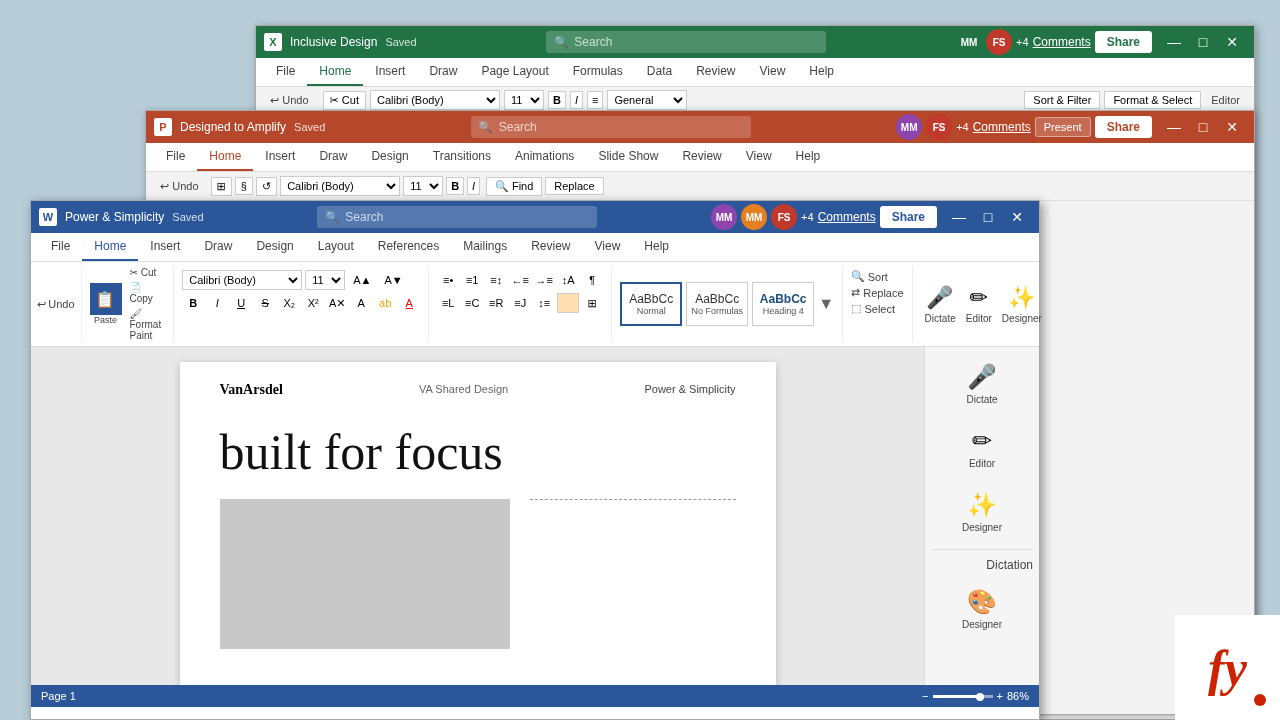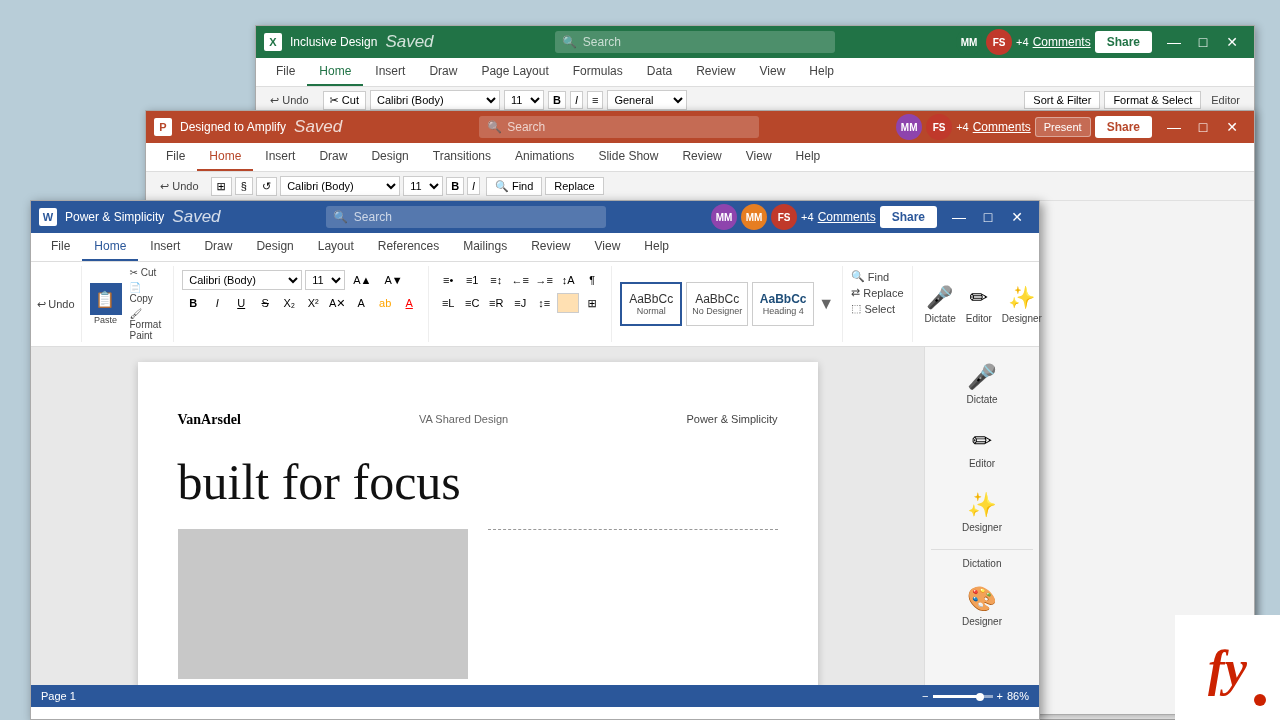--- a/index.html
+++ b/index.html
@@ -109,22 +109,21 @@
       color: #2b579a;
       font-size: 11px;
       font-weight: bold;
       display: flex; align-items: center; justify-content: center;
       border-radius: 2px;
     }
 
     
     .title-saved {
       color: rgba(255,255,255,0.8);
-      font-size: 17px;
-      font-style: italic;
+      font-size: 11px;
     }
     .title-search-area {
       flex: 1;
       display: flex;
       justify-content: center;
     }
     .user-area {
       display: flex;
       align-items: center;
       gap: 4px;
@@ -489,33 +488,33 @@
         </div>
       </div>
 
       <div style="display:flex;align-items:center;gap:4px;padding:4px 8px;border-right:1px solid #eee;">
         <div style="border:2px solid #2b579a;padding:4px;width:62px;height:44px;background:white;cursor:pointer;display:flex;flex-direction:column;align-items:center;justify-content:center;">
           <span style="font-size:12px;color:#333">AaBbCc</span>
           <span style="font-size:9px;color:#555">Normal</span>
         </div>
         <div style="border:1px solid #ccc;padding:4px;width:62px;height:44px;background:white;cursor:pointer;display:flex;flex-direction:column;align-items:center;justify-content:center;">
           <span style="font-size:12px;color:#333">AaBbCc</span>
-          <span style="font-size:9px;color:#555">No Designer</span>
+          <span style="font-size:9px;color:#555">No Formulas</span>
         </div>
         <div style="border:1px solid #ccc;padding:4px;width:62px;height:44px;background:white;cursor:pointer;display:flex;flex-direction:column;align-items:center;justify-content:center;">
           <span style="font-size:12px;color:#1f4e79;font-weight:bold">AaBbCc</span>
           <span style="font-size:9px;color:#555">Heading 4</span>
         </div>
         <button style="font-size:16px;background:transparent;border:none;cursor:pointer;color:#666">▼</button>
       </div>
 
       <div style="display:flex;flex-direction:column;gap:3px;padding:4px 8px;border-right:1px solid #eee;">
         <button style="font-size:11px;color:#444;background:transparent;border:none;cursor:pointer;display:flex;align-items:center;gap:3px">
           <span>🔍</span>
-          <span>Find</span>
+          <span>Sort</span>
         </button>
         <button style="font-size:11px;color:#444;background:transparent;border:none;cursor:pointer;display:flex;align-items:center;gap:3px">
           <span>⇄</span>
           <span>Replace</span>
         </button>
         <button style="font-size:11px;color:#444;background:transparent;border:none;cursor:pointer;display:flex;align-items:center;gap:3px">
           <span>⬚</span>
           <span>Select</span>
         </button>
       </div>
@@ -531,21 +530,21 @@
         </div>
         <div style="display:flex;flex-direction:column;align-items:center;gap:2px;cursor:pointer">
           <span style="font-size:22px">✨</span>
           <span style="font-size:10px;color:#444">Designer</span>
         </div>
       </div>
     </div>
 
     <div style="background:#e8e8e8;display:flex;flex:1;overflow:hidden;height:calc(100% - 180px);">
 
-      <div style="background:white;margin:15px auto;width:680px;min-height:340px;box-shadow:0 2px 8px rgba(0,0,0,0.2);padding:48px 40px 20px;position:relative;overflow:hidden;">
+      <div style="background:white;margin:15px auto;width:596px;min-height:340px;box-shadow:0 2px 8px rgba(0,0,0,0.2);padding:18px 40px 20px;position:relative;overflow:hidden;">
 
         <div style="display:flex;justify-content:space-between;align-items:center;margin-bottom:20px;padding-bottom:8px;">
           <div>
             <span style="font-weight:bold;font-size:14px;font-family:serif">VanArsdel</span>
           </div>
           <span style="font-size:11px;color:#666">VA Shared Design</span>
           <span style="font-size:11px;color:#444">Power &amp; Simplicity</span>
         </div>
 
         <div style="font-size:50px;font-weight:300;line-height:1.05;color:#111;font-family:Georgia,serif;margin-bottom:20px;">
@@ -569,21 +568,21 @@
         </div>
         <div style="display:flex;flex-direction:column;align-items:center;gap:3px;cursor:pointer;padding:6px;">
           <span style="font-size:24px">✏</span>
           <span style="font-size:10px;color:#444">Editor</span>
         </div>
         <div style="display:flex;flex-direction:column;align-items:center;gap:3px;cursor:pointer;padding:6px;">
           <span style="font-size:24px">✨</span>
           <span style="font-size:10px;color:#444">Designer</span>
         </div>
         <div style="border-top:1px solid #ddd;padding-top:8px;">
-          <span style="font-size:10px;color:#444;display:block;text-align:center">Dictation</span>
+          <span style="font-size:12px;color:#444;display:block;text-align:right">Dictation</span>
         </div>
         <div style="display:flex;flex-direction:column;align-items:center;gap:3px;cursor:pointer;padding:6px;">
           <span style="font-size:24px">🎨</span>
           <span style="font-size:10px;color:#444">Designer</span>
         </div>
       </div>
     </div>
 
     <div class="status-bar">
       <span>Page 1</span>

